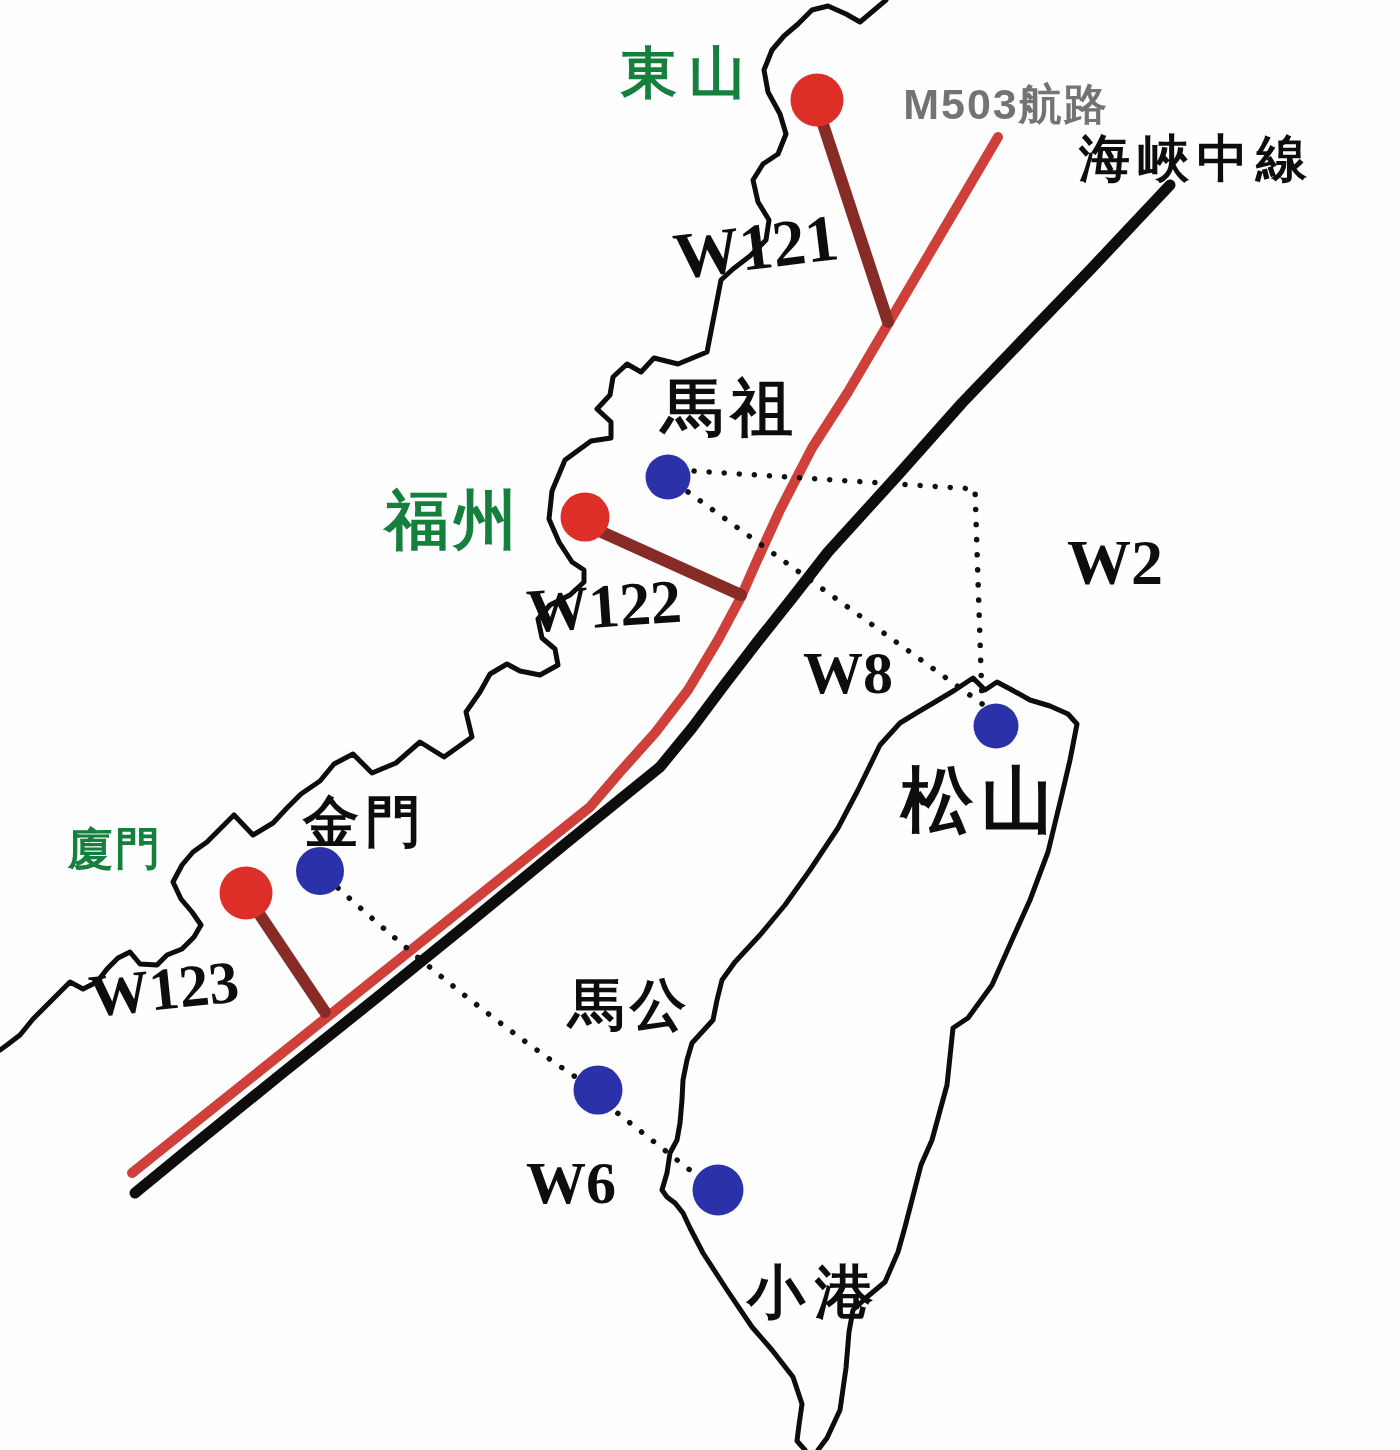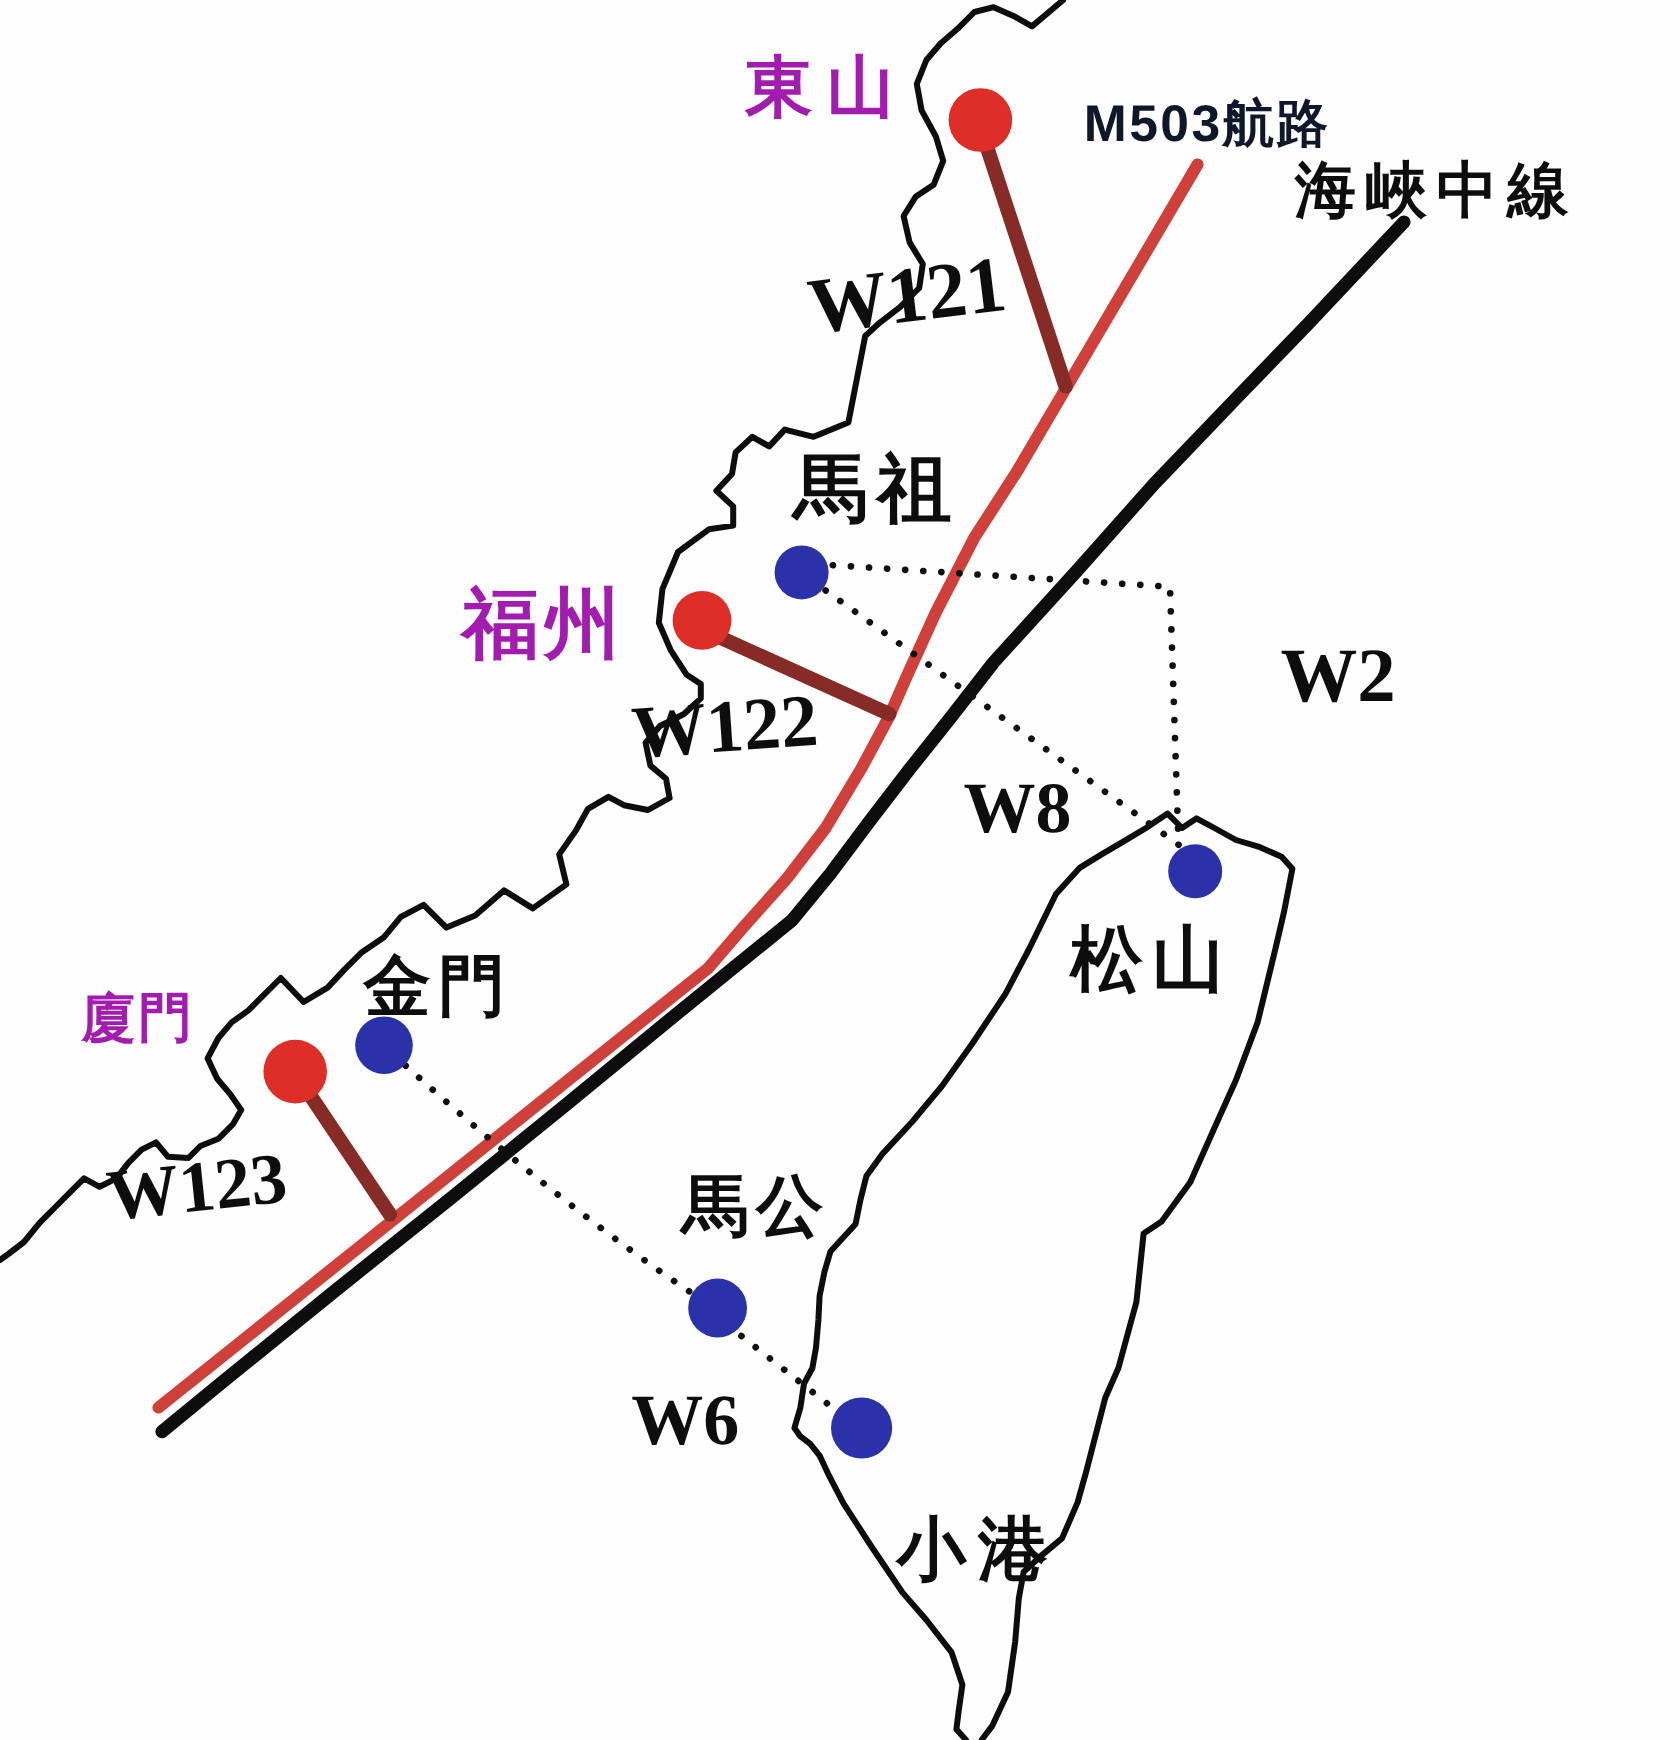--- a/index.html
+++ b/index.html
@@ -12,22 +12,22 @@
   svg.layers { position:absolute; left:0; top:0; }
 
   .dot { position:absolute; border-radius:50%; transform:translate(-50%,-50%); }
   .dot.red  { background:#dd2f27; }
   .dot.blue { background:#2b31a9; }
 
   .lbl {
     position:absolute; transform:translate(-50%,-50%);
     white-space:nowrap; font-weight:bold; color:#0d0d0d; line-height:1;
   }
-  .lbl.redlbl { color:#a21caf; }
-  .lbl.m503lbl { color:#0f172a; }
+  .lbl.redlbl { color:#15803d; }
+  .lbl.m503lbl { color:#737373; }
   .wp { font-family:"Liberation Serif", serif; font-weight:bold; }
 </style>
 </head>
 <body>
 
 <div class="map-canvas">
 
   <svg class="layers" width="1400" height="1450" viewBox="0 0 1400 1450">
 
     <path d="M 886,0 L 860,22 846,14 828,6 812,10 798,24 784,36 772,50 764,70 768,92 780,114 786,134 778,154 763,164 753,180 758,202 769,220 766,240 750,256 733,269 721,280 714,316 707,352 678,364 654,358 641,372 627,364 613,377 610,395 597,409 611,422 611,438 591,441 565,460 552,491 549,519 559,542 572,562 584,570 584,582 570,595 550,605 538,619 542,638 555,649 558,665 540,675 520,671 507,664 490,674 480,692 466,712 472,737 444,757 420,742 396,763 372,773 353,754 334,764 320,781 301,794 287,808 273,823 253,835 234,815 218,831 207,842 193,852 182,865 173,882 181,899 192,912 201,925 194,937 182,949 167,955 157,965 140,964 130,952 118,958 107,969 97,982 83,989 70,982 60,992 47,1005 33,1019 20,1035 7,1045 0,1050" fill="none" stroke="#0d0d0d" stroke-width="5" stroke-linejoin="round" stroke-linecap="round"></path>
@@ -67,17 +67,17 @@
 
   <div class="lbl wp" style="left:756px;top:247px;font-size:66px;transform:translate(-50%,-50%) rotate(-7deg)">W121</div>
   <div class="lbl wp" style="left:604px;top:606px;font-size:62px;transform:translate(-50%,-50%) rotate(-4deg)">W122</div>
   <div class="lbl wp" style="left:164px;top:989px;font-size:60px;transform:translate(-50%,-50%) rotate(-6deg)">W123</div>
   <div class="lbl wp" style="left:1115px;top:563px;font-size:64px">W2</div>
   <div class="lbl wp" style="left:848px;top:673px;font-size:60px">W8</div>
   <div class="lbl wp" style="left:571px;top:1183px;font-size:60px">W6</div>
 
   <div class="lbl" style="left:731px;top:408px;font-size:62px;letter-spacing:8px">馬祖</div>
   <div class="lbl" style="left:365px;top:822px;font-size:56px;letter-spacing:6px">金門</div>
-  <div class="lbl" style="left:960px;top:800px;font-size:60px;letter-spacing:8px">松山</div>
+  <div class="lbl" style="left:981px;top:800px;font-size:72px;letter-spacing:8px">松山</div>
   <div class="lbl" style="left:630px;top:1005px;font-size:56px;letter-spacing:6px">馬公</div>
   <div class="lbl" style="left:815px;top:1292px;font-size:58px;letter-spacing:10px">小港</div>
 
 </div>
 
 </body></html>

